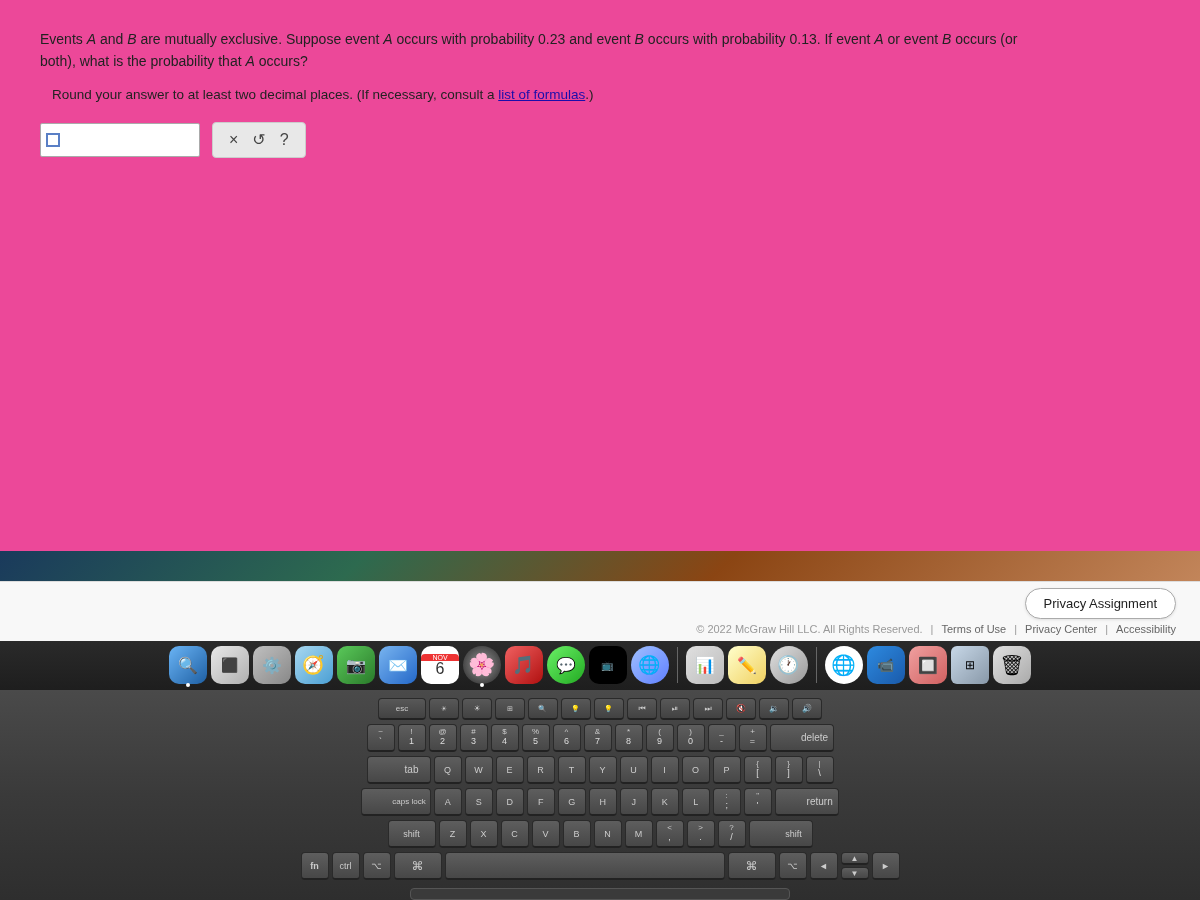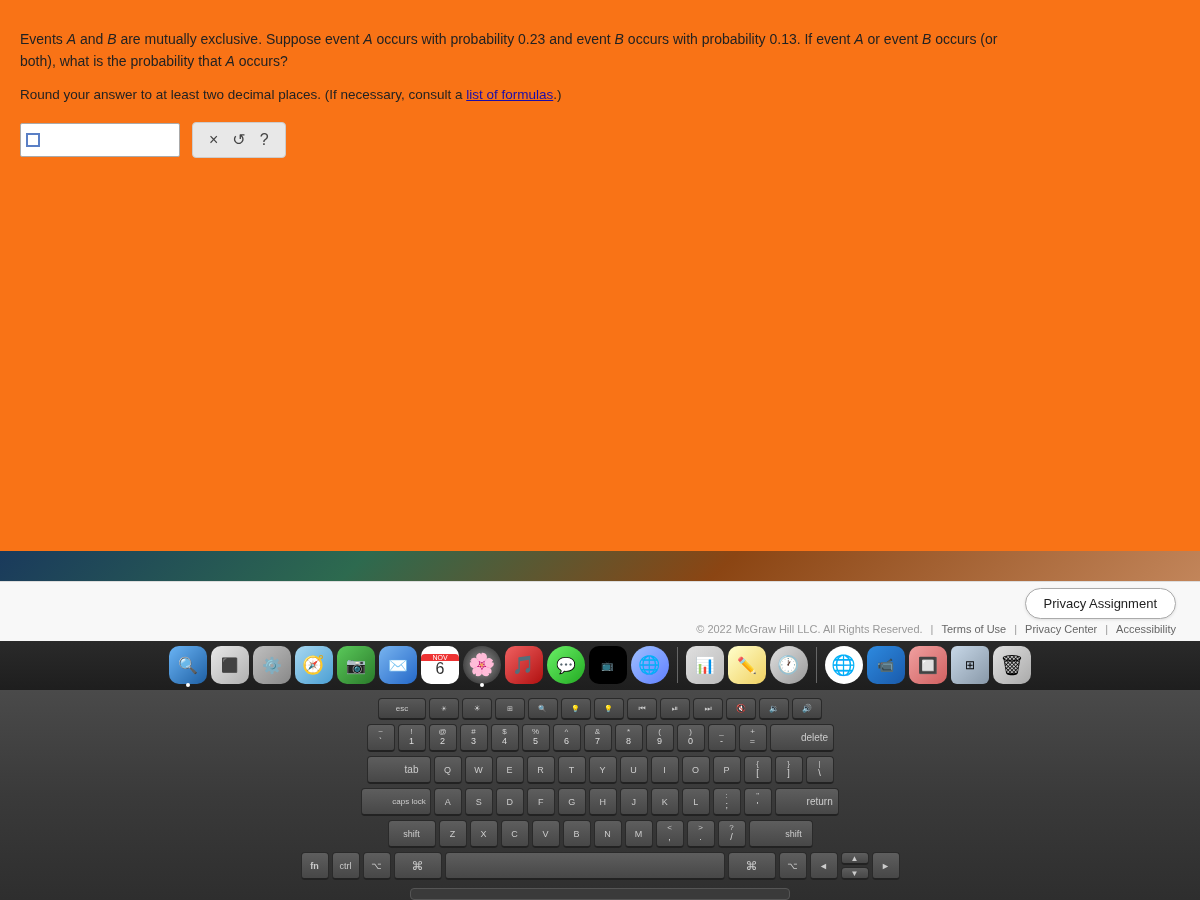--- a/index.html
+++ b/index.html
@@ -27,43 +27,44 @@
     .screen-area {
       width: 100%;
       height: 680px;
       background: #f0f0f0;
       position: relative;
       overflow: hidden;
     }
 
     
     .page-content {
-      background: #f97316;
+      background: #ec4899;
       position: absolute;
       top: 0; left: 0; right: 0;
       bottom: 60px;
-      padding: 28px 32px 20px 20px;
+      padding: 28px 32px 20px 40px;
       overflow: hidden;
     }
 
     .question-text {
       font-size: 14px;
       line-height: 1.6;
       color: #222;
       margin-bottom: 14px;
     }
 
     .question-text em {
       font-style: italic;
     }
 
     .round-text {
       font-size: 13.5px;
       color: #222;
       margin-bottom: 20px;
+      margin-left: 12px;
     }
 
     .round-text a {
       color: #1a0dab;
       text-decoration: underline;
     }
 
     
     .answer-row {
       display: flex;

